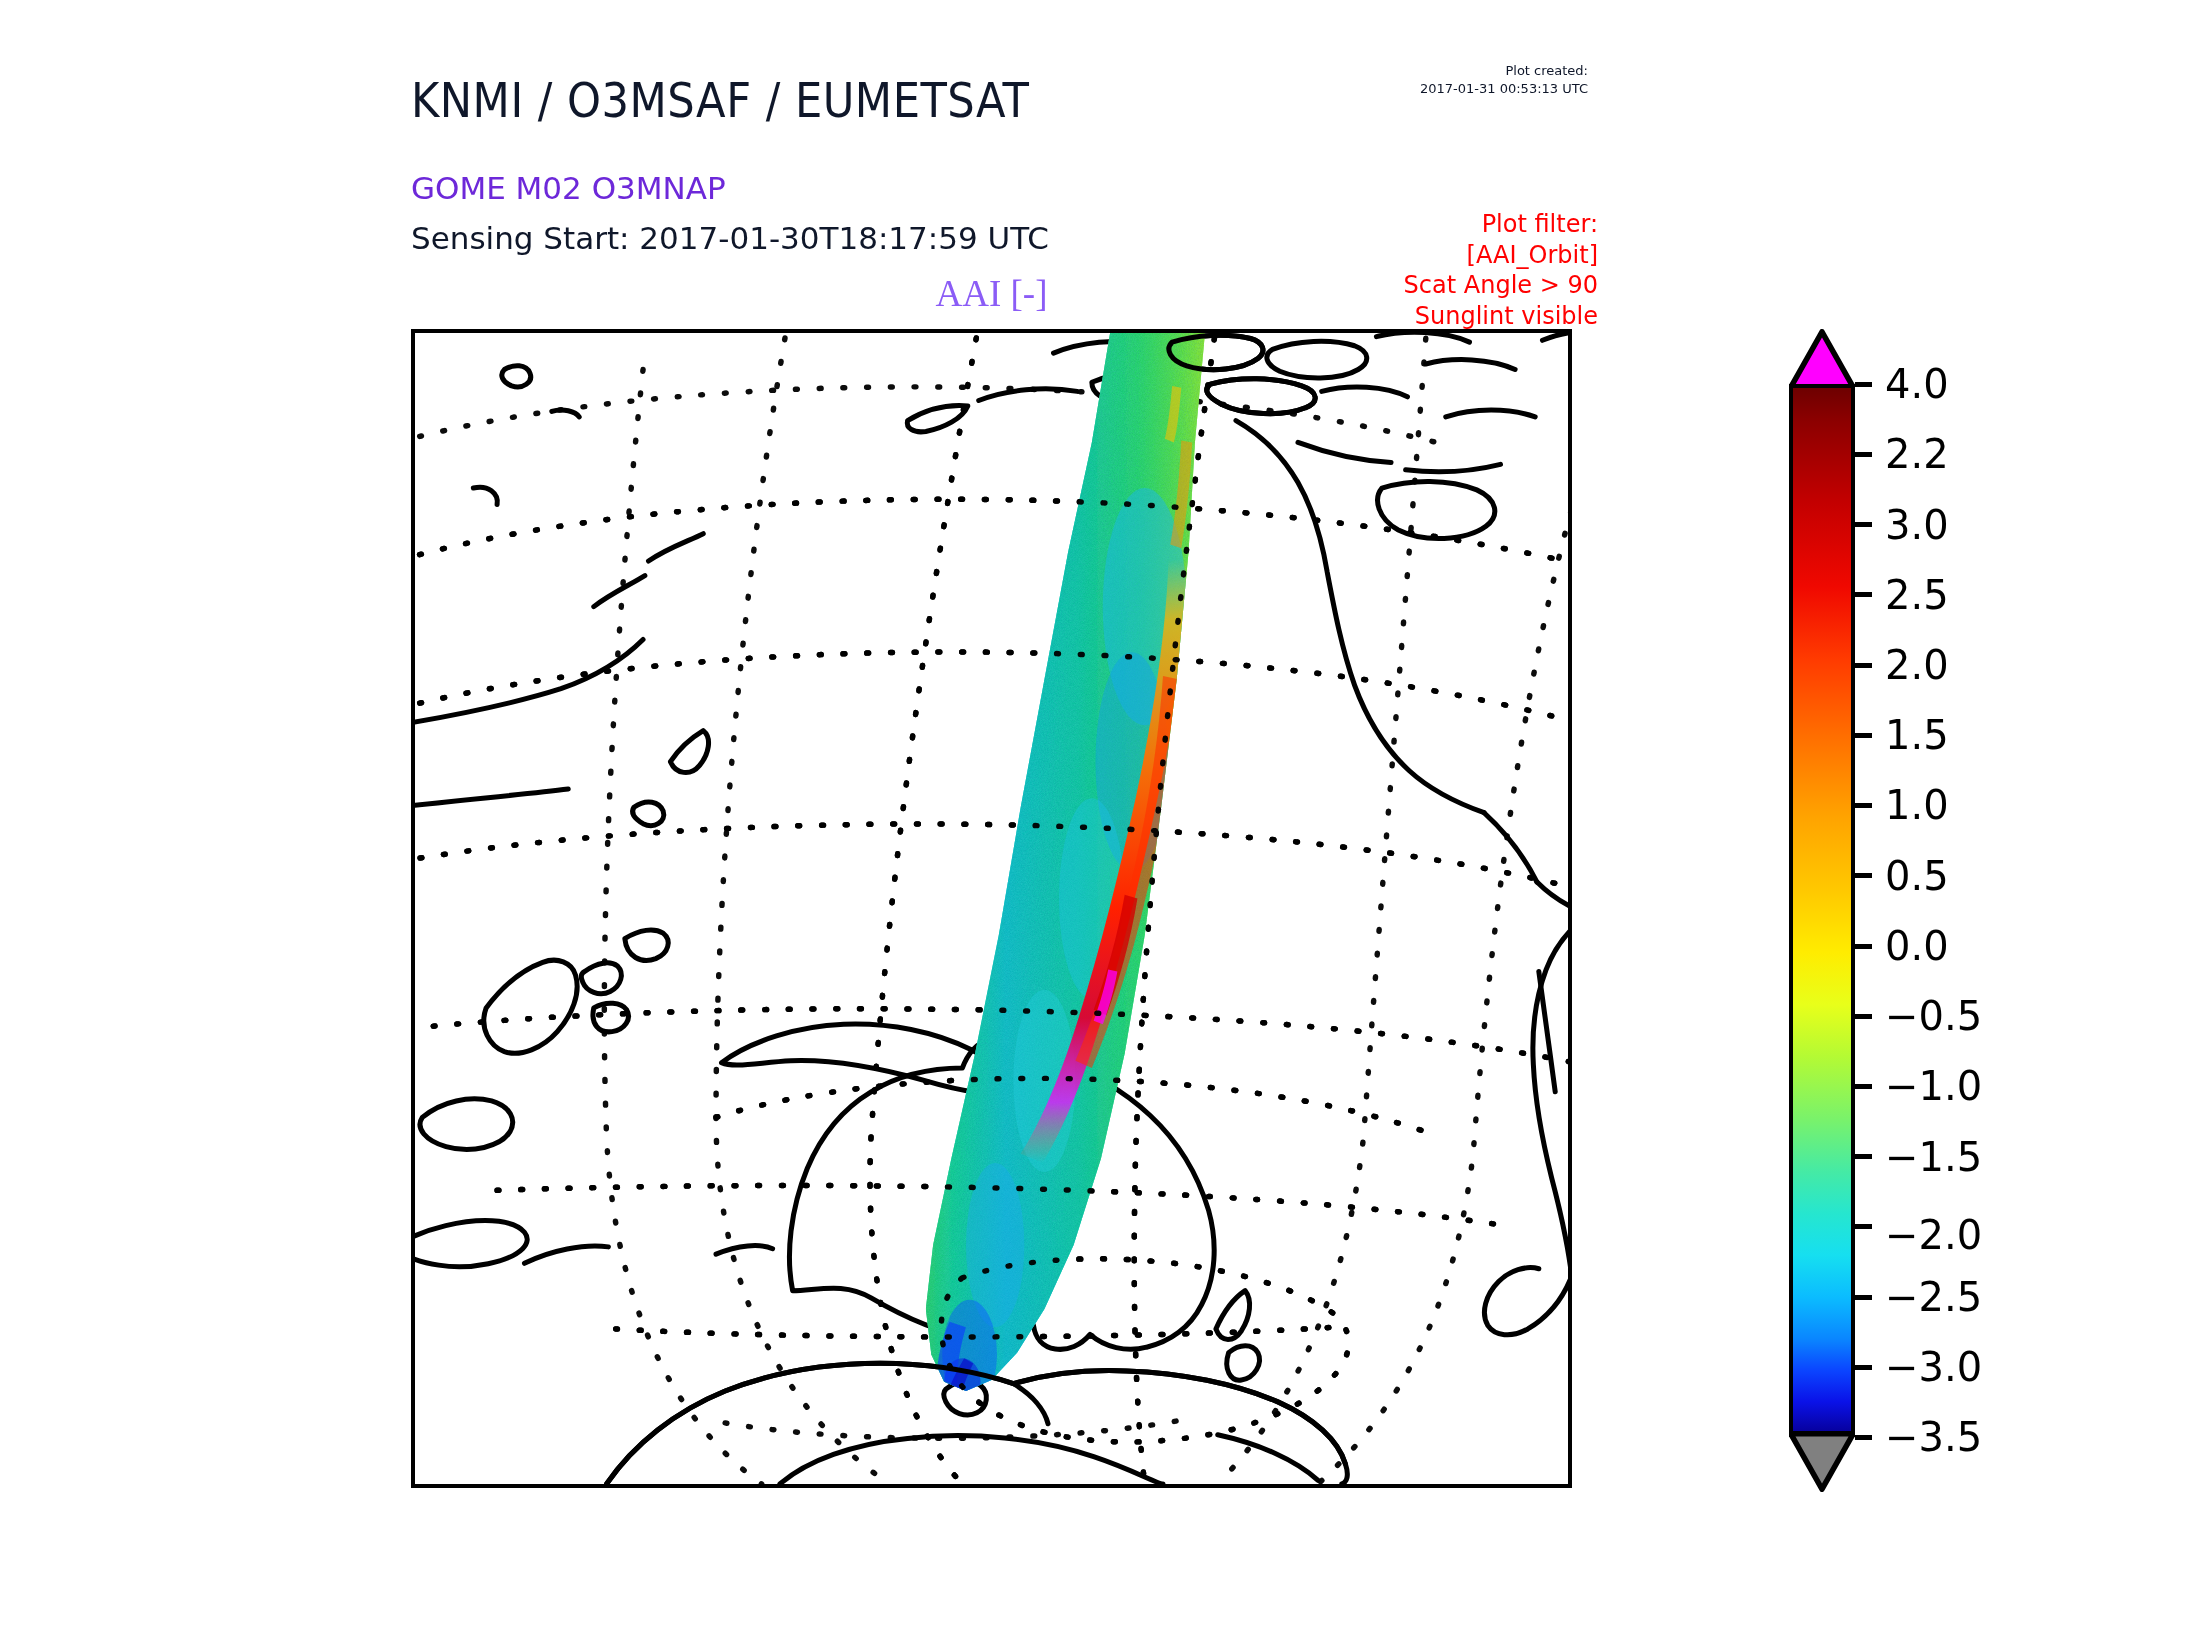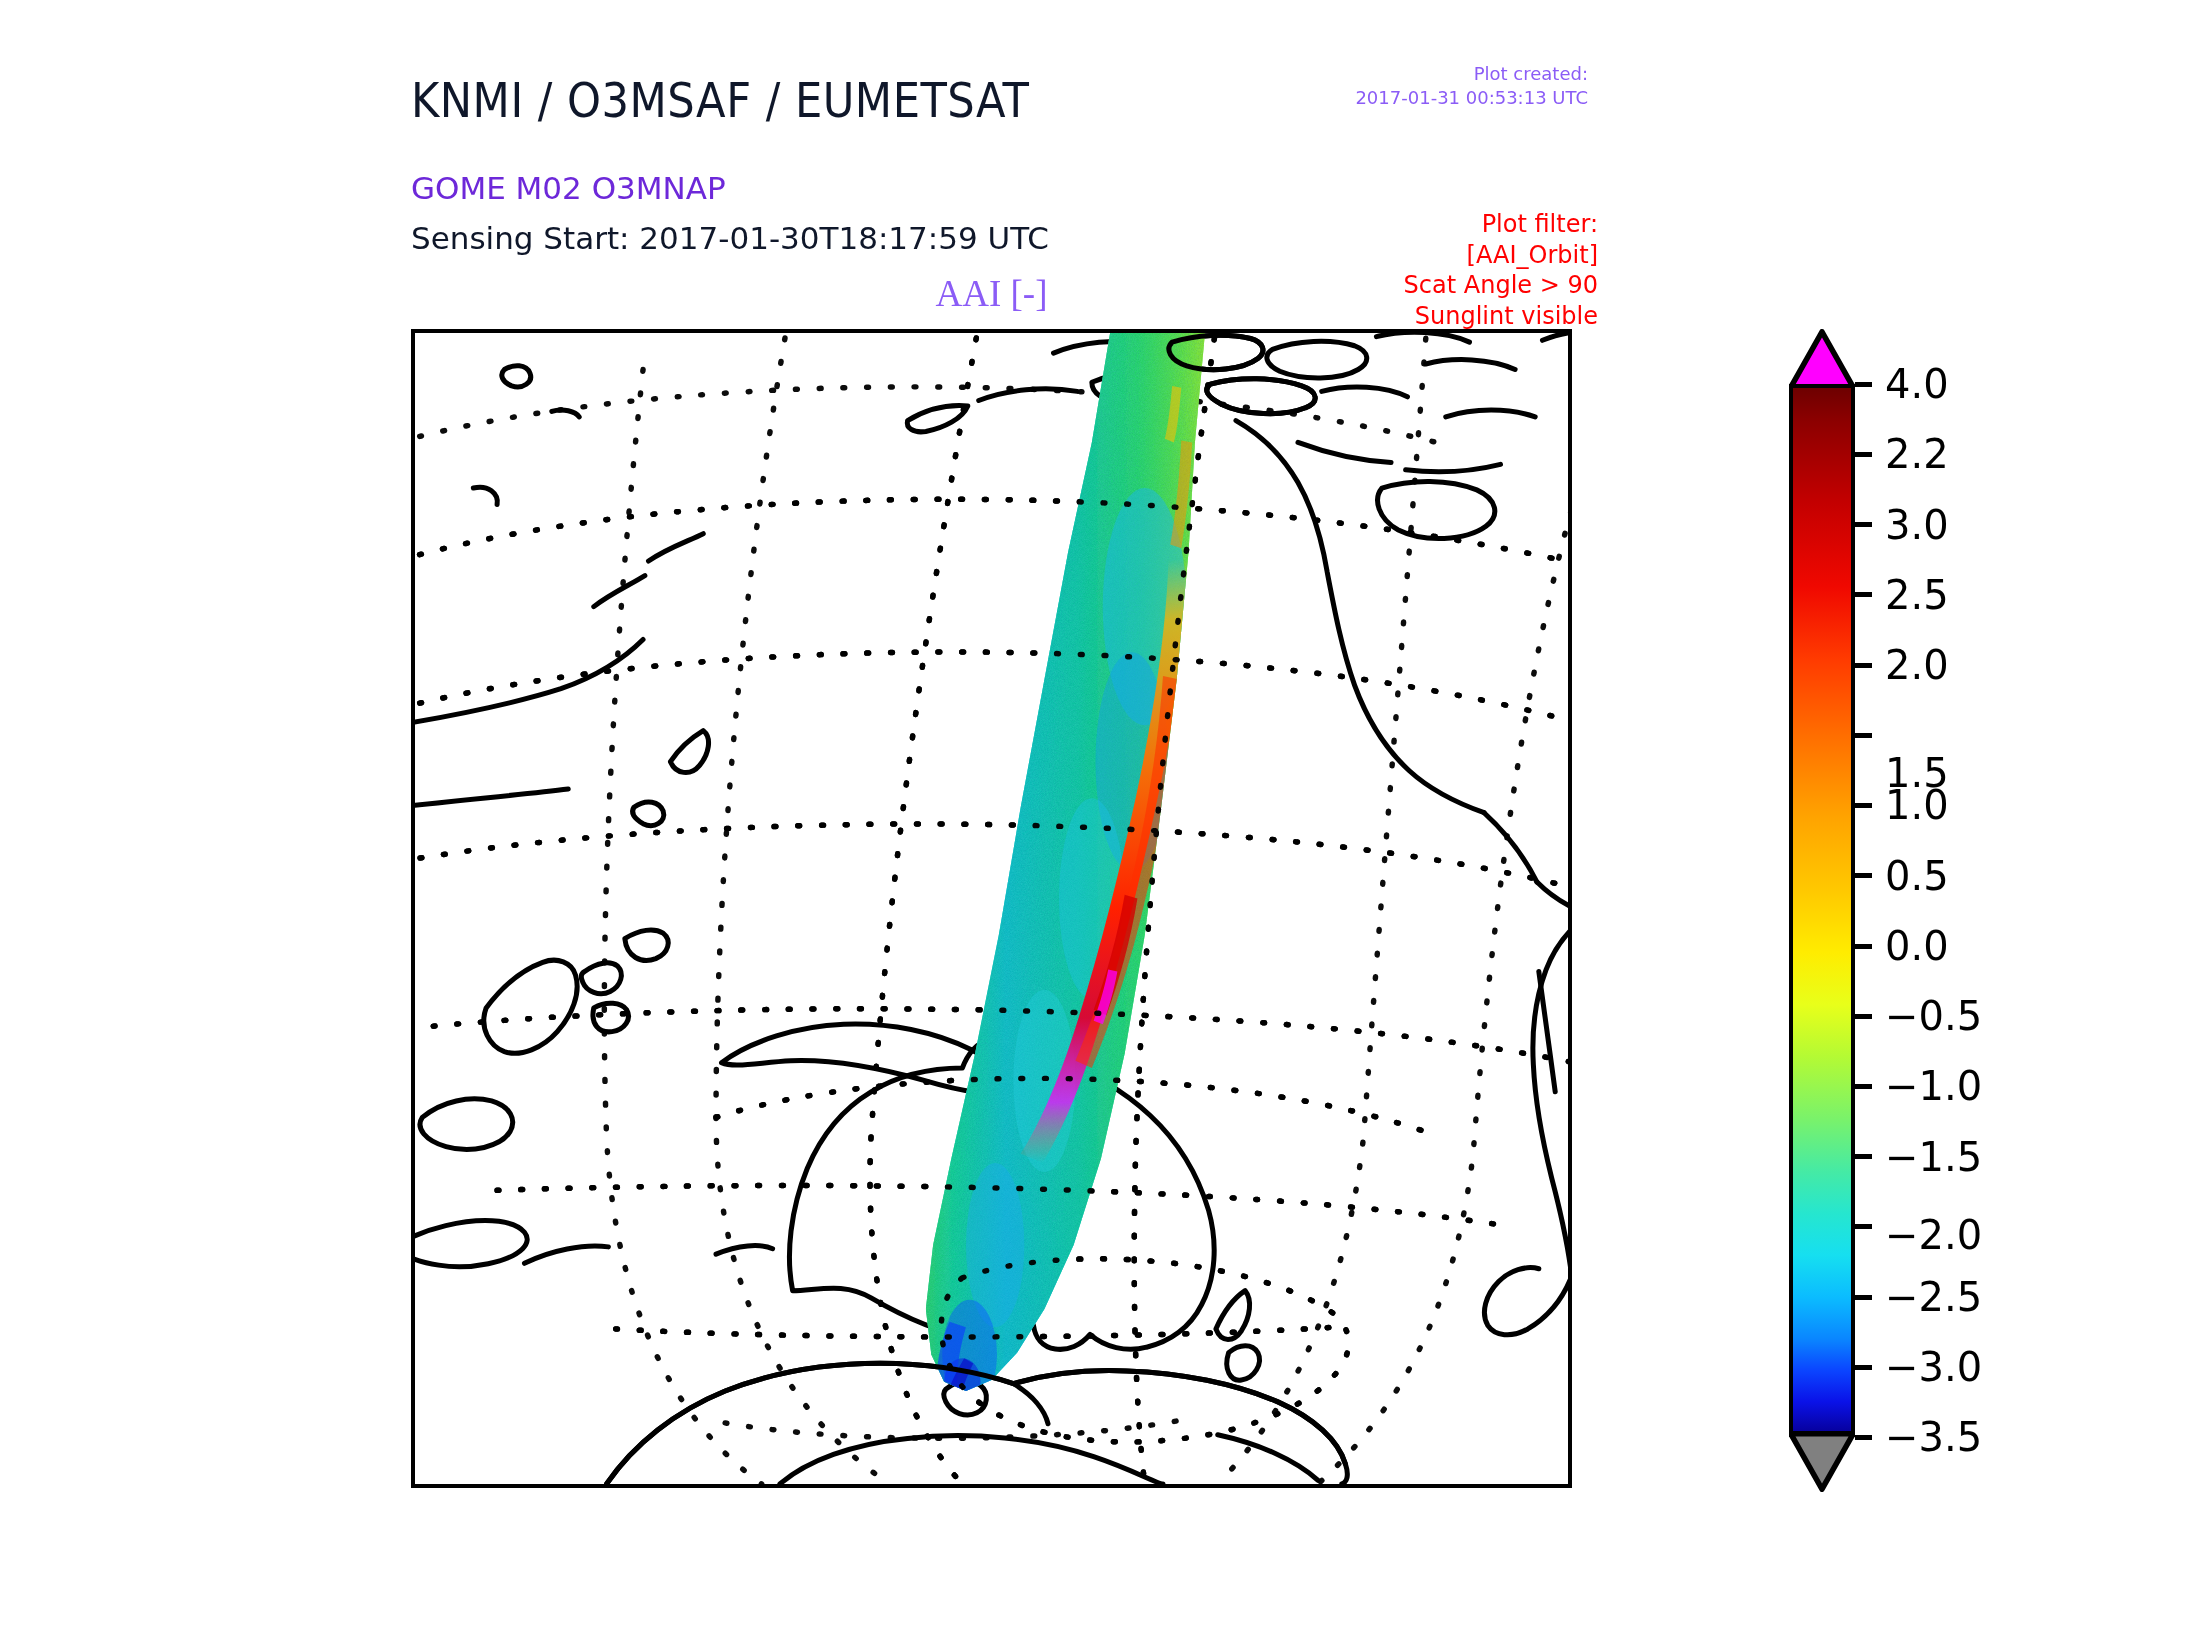--- a/index.html
+++ b/index.html
@@ -7,21 +7,21 @@
        font-family:"DejaVu Sans","Liberation Sans",sans-serif;
        -webkit-font-smoothing:antialiased;}
 
   .abs{position:absolute;}
 
   
   #org-title{left:411px;top:72px;font-size:48px;color:#0f172a;
              font-family:"DejaVu Sans Condensed","DejaVu Sans",sans-serif;
              letter-spacing:0.5px;white-space:nowrap;}
   #plot-created-block{left:1313px;top:62px;width:275px;text-align:right;
-             font-size:18px;color:#8b5cf6;line-height:1.35;}
+             font-size:13px;color:#0f172a;line-height:1.35;}
   #product-line{left:411px;top:170px;font-size:31px;color:#6d28d9;white-space:nowrap;}
   #sensing-line{left:411px;top:220px;font-size:31px;color:#0f172a;white-space:nowrap;}
   #plot-filter-block{left:1304px;top:209px;width:294px;text-align:right;
              font-size:24px;color:#ff0000;line-height:1.28;}
   #axes-title{left:411px;top:272px;width:1161px;text-align:center;
              font-size:37px;color:#8b5cf6;font-family:Liberation Serif, serif;}
 
   
   #map-axes{left:411px;top:329px;width:1161px;height:1159px;
             border:4.6px solid #000;box-sizing:border-box;overflow:hidden;
@@ -347,21 +347,21 @@
       <div class="cb-lab" style="top: 55px;">4.0</div>
       <div class="cb-tick" style="top: 123px;"></div>
       <div class="cb-lab" style="top: 125px;">2.2</div>
       <div class="cb-tick" style="top: 193px;"></div>
       <div class="cb-lab" style="top: 196px;">3.0</div>
       <div class="cb-tick" style="top: 263px;"></div>
       <div class="cb-lab" style="top: 266px;">2.5</div>
       <div class="cb-tick" style="top: 334px;"></div>
       <div class="cb-lab" style="top: 336px;">2.0</div>
       <div class="cb-tick" style="top: 404px;"></div>
-      <div class="cb-lab" style="top: 406px; margin-top: 38px;">1.5</div>
+      <div class="cb-lab" style="top: 406px;">1.5</div>
       <div class="cb-tick" style="top: 474px;"></div>
       <div class="cb-lab" style="top: 476px;">1.0</div>
       <div class="cb-tick" style="top: 544px;"></div>
       <div class="cb-lab" style="top: 547px;">0.5</div>
       <div class="cb-tick" style="top: 615px;"></div>
       <div class="cb-lab" style="top: 617px;">0.0</div>
       <div class="cb-tick" style="top: 685px;"></div>
       <div class="cb-lab" style="top: 687px;">−0.5</div>
       <div class="cb-tick" style="top: 755px;"></div>
       <div class="cb-lab" style="top: 757px;">−1.0</div>

